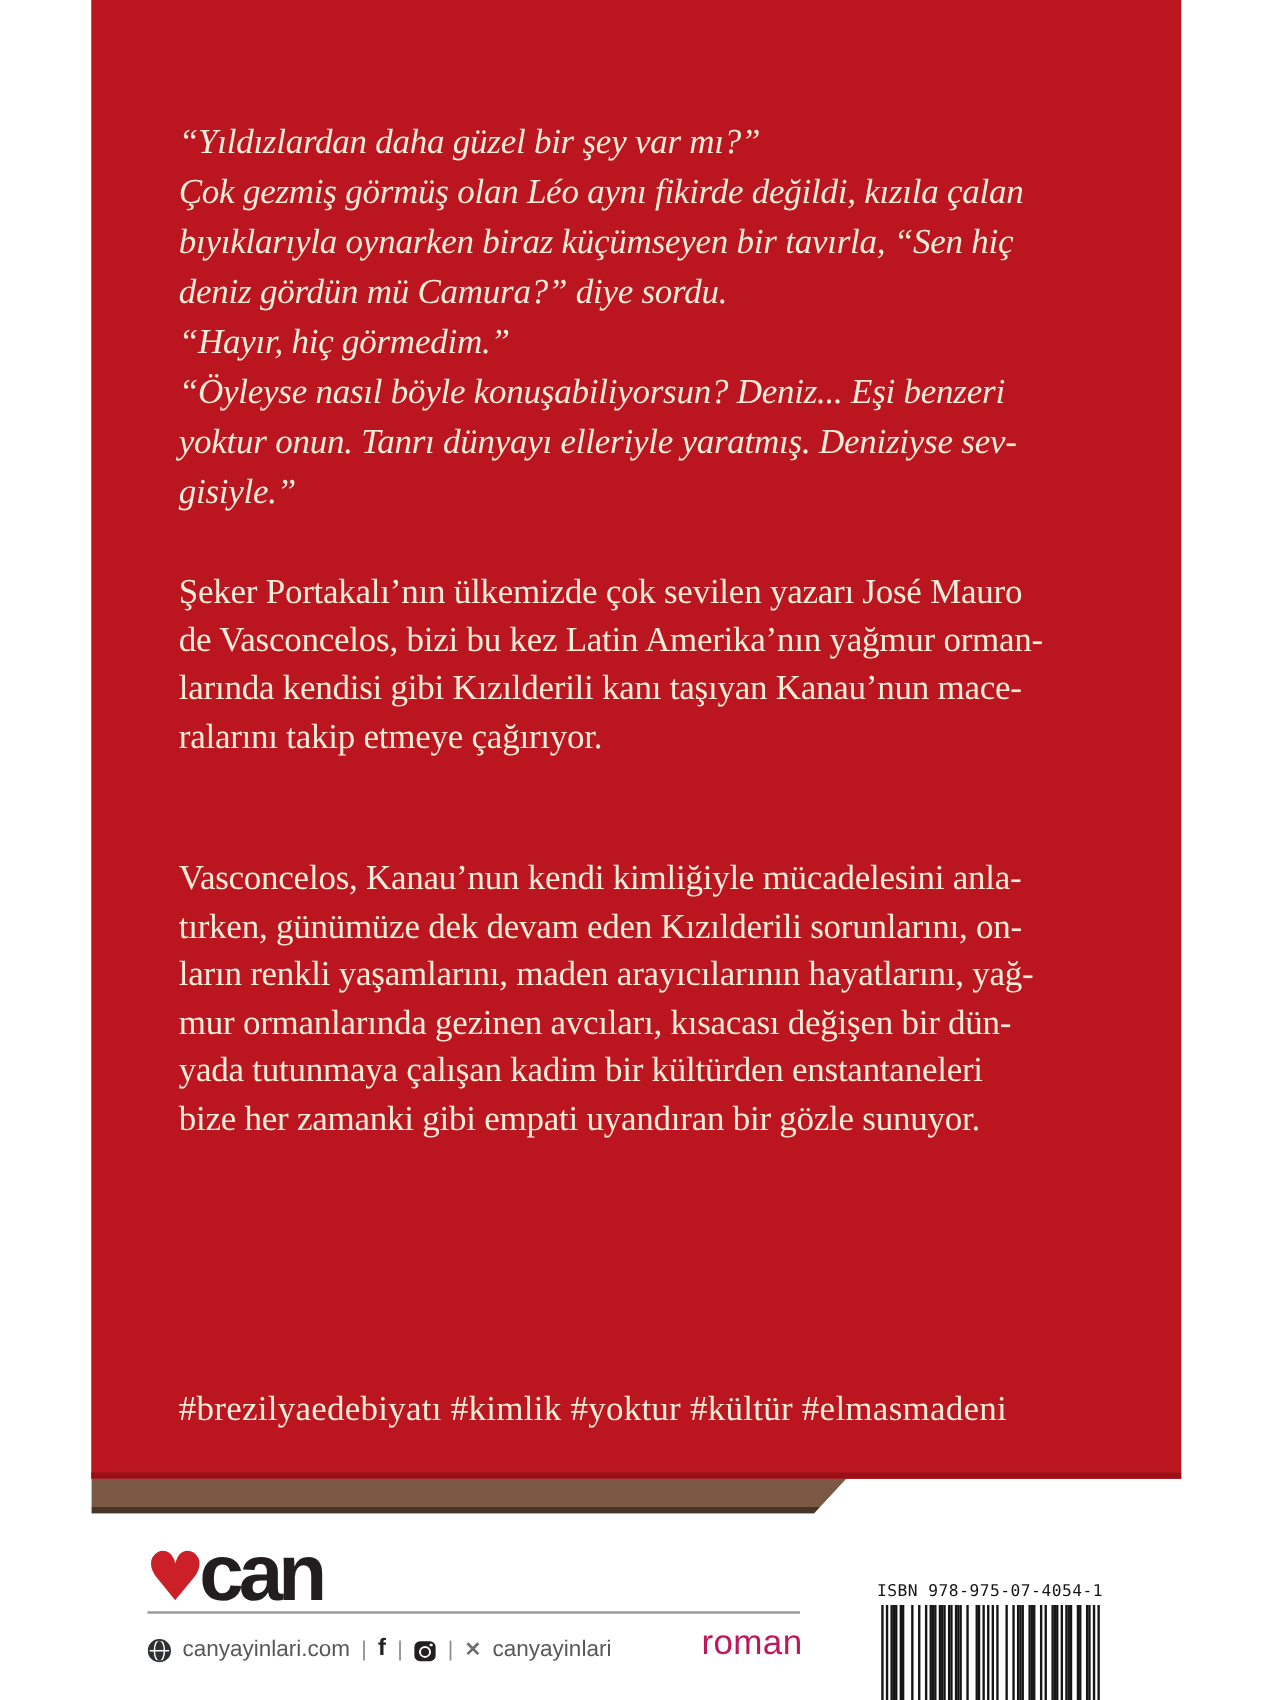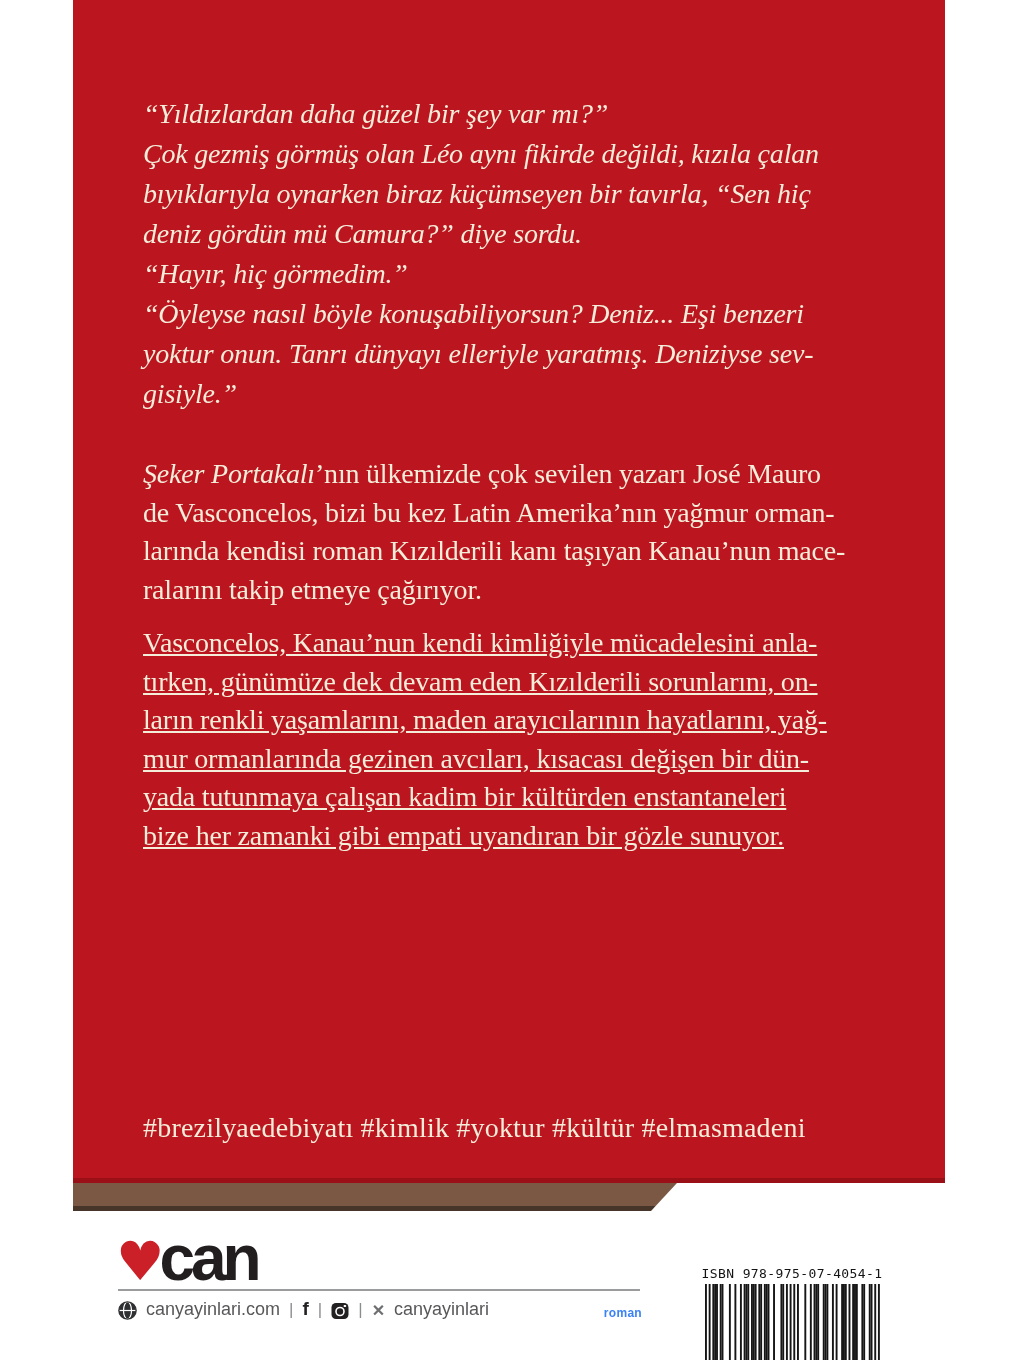--- a/index.html
+++ b/index.html
@@ -7,22 +7,22 @@
         font-family:"Liberation Serif", serif;}
 
   
   .cover{position:absolute;left:73px;top:0;width:872px;height:1183px;
          background:#bb161f;border-bottom:5px solid #9a1016;box-sizing:border-box;}
   .quote{position:absolute;left:70px;top:94px;font-style:italic;font-size:28px;
          line-height:40px;color:#f4edda;white-space:pre;letter-spacing:-0.2px;}
   .para{position:absolute;left:70px;font-size:28px;line-height:38.6px;color:#f4edda;
         white-space:pre;letter-spacing:-0.2px;}
   .p1{top:455px;}
-  .p2{top:624px;text-decoration:underline;}
-  .it{font-style:italic;text-align:center;}
+  .p2{top:684px;}
+  .it{text-align:center;}
   .hashtags{position:absolute;left:70px;top:1112px;font-size:28px;color:#f4edda;
             letter-spacing:0.2px;white-space:pre;}
 
   
   .brown-band{position:absolute;left:73px;top:1183px;width:604px;height:28px;
               background:linear-gradient(#7b5843 0 82%, #483529 82% 100%);
               clip-path:polygon(0 0,100% 0,calc(100% - 26px) 100%,0 100%);}
 
   
   .barcode-box{position:absolute;left:695px;top:1266px;width:194px;text-align:center;}
@@ -36,41 +36,41 @@
          color:#cb2027;margin-right:-5px;}
   .canword{font-family:"Liberation Sans", sans-serif;font-weight:bold;font-size:64px;
            line-height:1;letter-spacing:-4px;color:#221e1f;}
   .rule{position:absolute;left:118px;top:1289px;width:522px;height:2px;background:#9b9c9e;}
   .social-row{position:absolute;left:118px;top:1298px;width:524px;display:flex;
               align-items:flex-end;gap:9px;font-family:"Liberation Sans", sans-serif;
               font-size:18px;color:#58585a;}
   .sep{color:#8b8c8e;font-size:17px;}
   .fb{font-weight:bold;color:#232122;font-size:19px;font-family:"Liberation Sans", sans-serif;}
   .xicon{color:#6e6f71;font-size:16px;font-weight:bold;}
-  .genre{margin-left:auto;font-weight:bold;font-size:12px;color:#3b82f6;letter-spacing:0.3px;}
+  .genre{margin-left:auto;font-weight:normal;font-size:28px;color:#be185d;letter-spacing:0.3px;}
   .icon{display:inline-block;}
 </style>
 </head>
 <body>
 
 <div class="page">
 
   <div class="cover">
     <div class="quote">“Yıldızlardan daha güzel bir şey var mı?”
 Çok gezmiş görmüş olan Léo aynı fikirde değildi, kızıla çalan
 bıyıklarıyla oynarken biraz küçümseyen bir tavırla, “Sen hiç
 deniz gördün mü Camura?” diye sordu.
 “Hayır, hiç görmedim.”
 “Öyleyse nasıl böyle konuşabiliyorsun? Deniz... Eşi benzeri
 yoktur onun. Tanrı dünyayı elleriyle yaratmış. Deniziyse sev-
 gisiyle.”</div>
 
     <div class="para p1"><span class="it">Şeker Portakalı</span><span>’nın ülkemizde çok sevilen yazarı José Mauro
 de Vasconcelos, bizi bu kez Latin Amerika’nın yağmur orman-
-larında kendisi roman Kızılderili kanı taşıyan Kanau’nun mace-
+larında kendisi gibi Kızılderili kanı taşıyan Kanau’nun mace-
 ralarını takip etmeye çağırıyor.</span></div>
 
     <div class="para p2">Vasconcelos, Kanau’nun kendi kimliğiyle mücadelesini anla-
 tırken, günümüze dek devam eden Kızılderili sorunlarını, on-
 ların renkli yaşamlarını, maden arayıcılarının hayatlarını, yağ-
 mur ormanlarında gezinen avcıları, kısacası değişen bir dün-
 yada tutunmaya çalışan kadim bir kültürden enstantaneleri
 bize her zamanki gibi empati uyandıran bir gözle sunuyor.</div>
 
     <div class="hashtags">#brezilyaedebiyatı #kimlik #yoktur #kültür #elmasmadeni</div>

